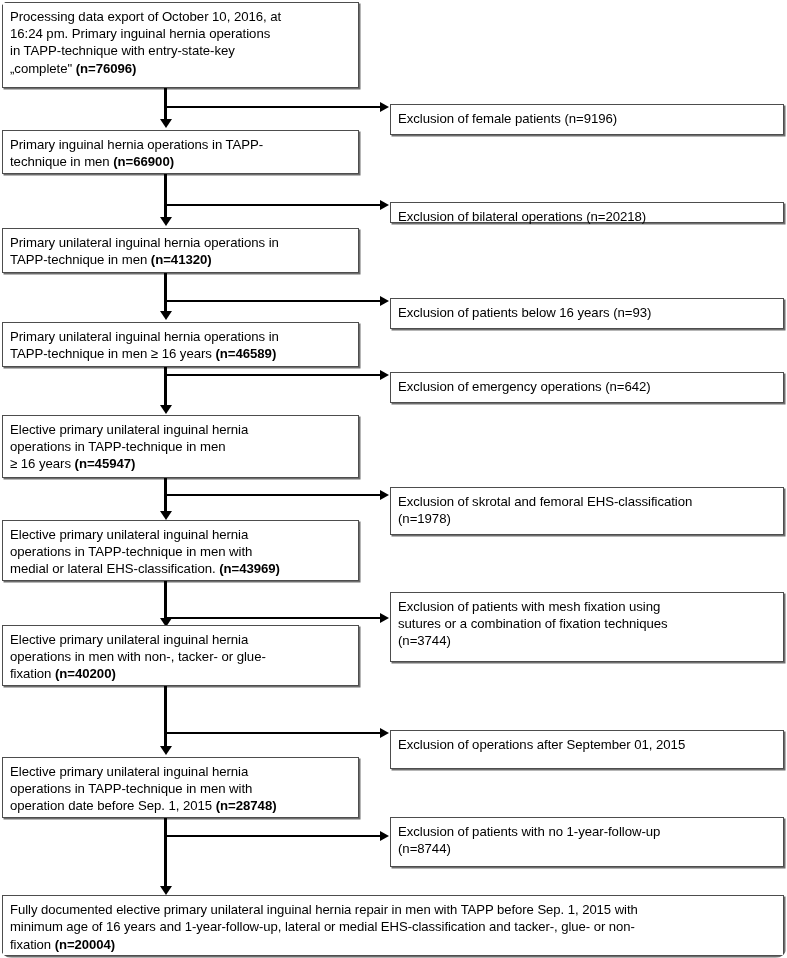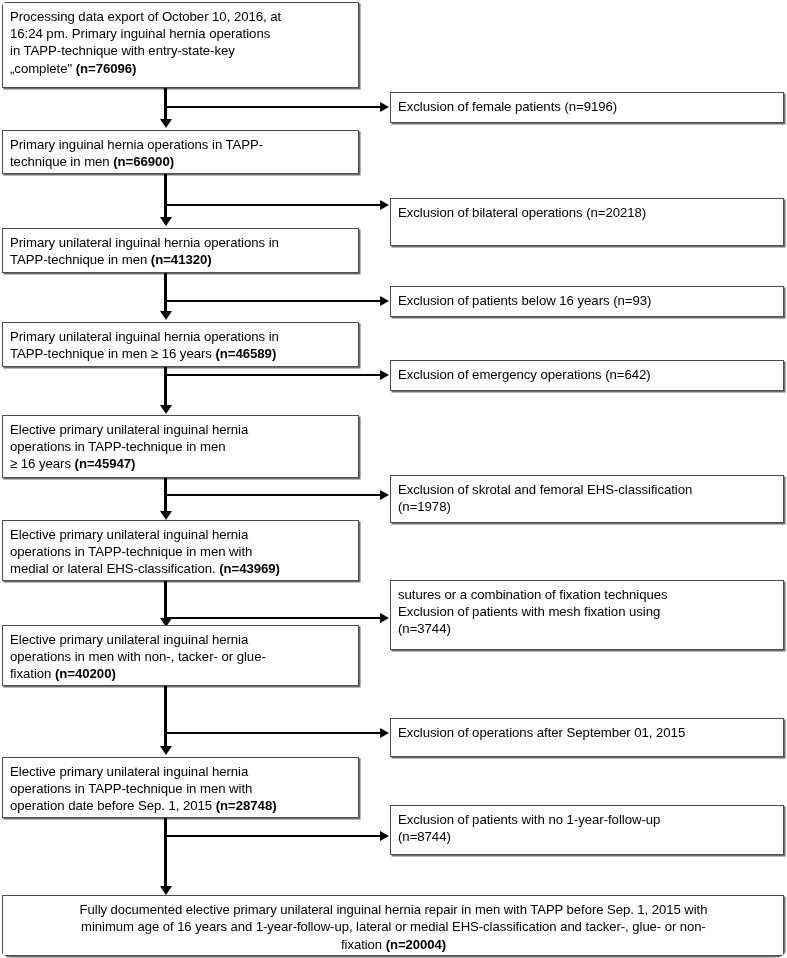--- a/index.html
+++ b/index.html
@@ -22,22 +22,22 @@
     background: #ffffff;
     border: 1.5px solid #4d4d4d;
     box-shadow: 1.5px 1.5px 0 0 #6e6e6e;
     padding: 5px 6px 4px 7px;
     font-size: 13.2px;
     line-height: 17.2px;
     color: #000000;
     letter-spacing: -0.05px;
   }
   .box.main { width: 357px; left: 2px; }
-  .box.excl { left: 390px; width: 394px; }
-  .box.final { left: 2px; width: 782px; font-size: 13.1px; line-height: 17.4px; text-align: center; }
+  .box.excl { left: 390px; width: 394px; margin-top: 12px; }
+  .box.final { left: 2px; width: 782px; font-size: 13.1px; line-height: 17.4px; }
   .box b { font-weight: bold; }
 
   
   .vline {
     position: absolute;
     width: 2.5px;
     background: #000000;
   }
   .hline {
     position: absolute;
@@ -85,21 +85,21 @@
   <div class="box main" style="top:130px; height:44px;">
     <div>Primary inguinal hernia operations in TAPP-</div>
     <div><span>technique  in men </span><b>(n=66900)</b></div>
   </div>
 
   <div class="vline" style="left:164px; top:174px; height:44px;"></div>
   <div class="arrow-down" style="left:159.5px; top:217px;"></div>
   <div class="hline" style="left:166px; top:204px; width:215px;"></div>
   <div class="arrow-right" style="left:380px; top:199.5px;"></div>
 
-  <div class="box excl" style="top:198px; height:48px;">
+  <div class="box excl" style="top:190px; height:21px;">
     <div>Exclusion of bilateral operations (n=20218)</div>
   </div>
 
   <div class="box main" style="top:228px; height:45px;">
     <div>Primary unilateral inguinal hernia operations in</div>
     <div><span>TAPP-technique in men </span><b>(n=41320)</b></div>
   </div>
 
   <div class="vline" style="left:164px; top:273px; height:40px;"></div>
   <div class="arrow-down" style="left:159.5px; top:311px;"></div>
@@ -145,22 +145,22 @@
     <div>operations in TAPP-technique in men with</div>
     <div><span>medial or lateral  EHS-classification. </span><b>(n=43969)</b></div>
   </div>
 
   <div class="vline" style="left:164px; top:581px; height:39px;"></div>
   <div class="arrow-down" style="left:159.5px; top:618px;"></div>
   <div class="hline" style="left:166px; top:617px; width:215px;"></div>
   <div class="arrow-right" style="left:380px; top:612.5px;"></div>
 
   <div class="box excl" style="top:580px; height:70px;">
+    <div>Exclusion of patients with mesh fixation using</div>
     <div>sutures or a combination of fixation techniques</div>
-    <div>Exclusion of patients with mesh fixation using</div>
     <div>(n=3744)</div>
   </div>
 
   <div class="box main" style="top:625px; height:61px;">
     <div>Elective primary unilateral inguinal hernia</div>
     <div>operations in men with non-, tacker- or glue-</div>
     <div><span>fixation </span><b>(n=40200)</b></div>
   </div>
 
   <div class="vline" style="left:164px; top:686px; height:62px;"></div>

